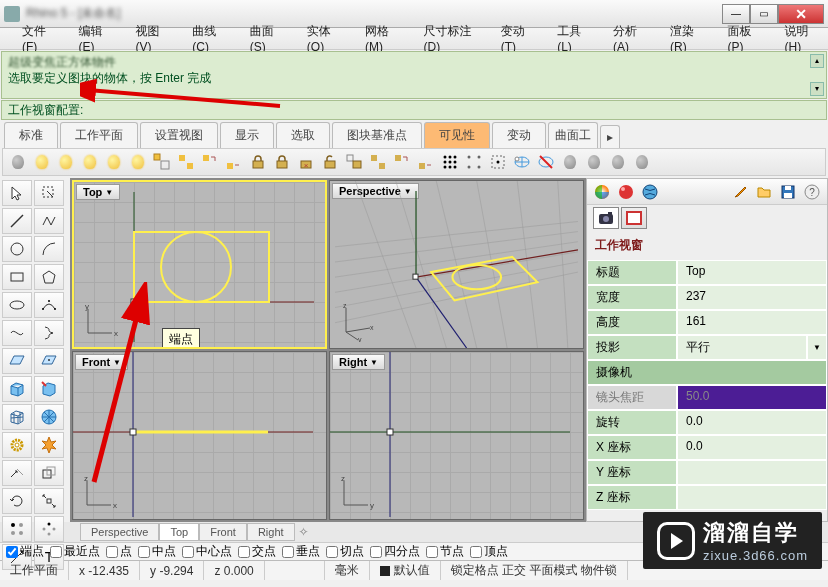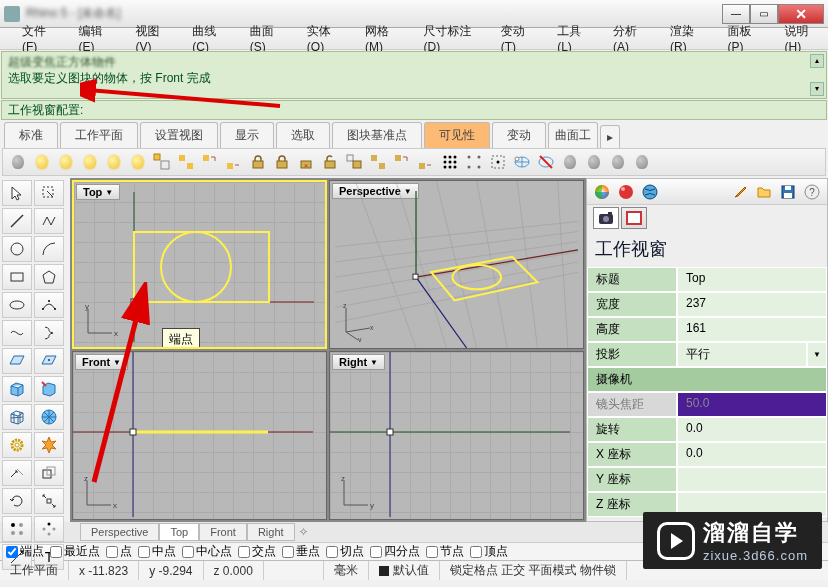--- a/index.html
+++ b/index.html
@@ -66,21 +66,21 @@
 .axis-gizmo { position:absolute; width:40px; height:40px; }
 .axis-gizmo.bl { bottom:6px; left:6px; }
 
 
 .right-panel { width:242px; background:#eee; border:1px solid #bbb; display:flex; flex-direction:column; }
 .rp-toolbar { height:26px; display:flex; align-items:center; gap:6px; padding:0 6px; border-bottom:1px solid #ccc; background:linear-gradient(#fdfdfd,#e4e4e4); }
 .rp-ticon { width:18px; height:18px; display:flex; align-items:center; justify-content:center; cursor:pointer; }
 .rp-tabs { height:26px; display:flex; align-items:center; gap:2px; padding:2px 6px; }
 .rp-tab { width:26px; height:22px; border:1px solid #888; display:flex; align-items:center; justify-content:center; cursor:pointer; background:linear-gradient(#eee,#ddd); }
 .rp-tab.active { background:#fff; }
-.rp-title { padding:6px 8px; font-size:18px; font-weight:400; color:#0f172a; }
+.rp-title { padding:6px 8px; font-size:12px; font-weight:700; color:#7f1d1d; }
 .prop-grid { display:grid; grid-template-columns:90px 1fr 20px; }
 .prop-row { display:contents; }
 .prop-label { background:#c4e0c0; border:1px solid #fff; padding:3px 8px; font-size:12px; }
 .prop-val { background:#e4f0e0; border:1px solid #fff; padding:3px 8px; font-size:12px; }
 .prop-header { background:#a4caa0; border:1px solid #fff; padding:3px 8px; font-weight:500; grid-column:1/4; }
 .prop-grid .disabled .prop-label { background:#d8d8d8; color:#777; }
 .prop-grid .disabled .prop-val { background:#4c1d95; color:#888; }
 .prop-dd { background:#e4f0e0; border:1px solid #fff; display:flex; align-items:center; justify-content:center; cursor:pointer; font-size:8px; }
 
 
@@ -137,21 +137,21 @@
     <div class="menu">变动(<u>T</u>)</div>
     <div class="menu">工具(<u>L</u>)</div>
     <div class="menu">分析(<u>A</u>)</div>
     <div class="menu">渲染(<u>R</u>)</div>
     <div class="menu">面板(<u>P</u>)</div>
     <div class="menu">说明(<u>H</u>)</div>
   </div>
 
 <div class="prompt-area" style="height:48px;">
   <div class="prompt-blur">超级变焦正方体物件</div>
-  <div class="prompt-line">选取要定义图块的物体，按 Front 完成</div>
+  <div class="prompt-line">选取要定义图块的物体，按 Enter 完成</div>
   <div class="scroll-btn" style="top:2px;">▴</div>
   <div class="scroll-btn" style="bottom:2px;">▾</div>
 </div>
 <div class="prompt-area" style="height:20px; display:flex; align-items:center;">
   <div class="prompt-line">工作视窗配置:</div>
 </div>
 
 <svg class="arrow" style="left:80px; top:74px; width:210px; height:40px;">
   <defs>
       <marker id="ah1" markerWidth="10" markerHeight="10" refX="2" refY="3" orient="auto">
@@ -695,21 +695,21 @@
     <label><input type="checkbox" style="">交点</label>
     <label><input type="checkbox" style="">垂点</label>
     <label><input type="checkbox" style="">切点</label>
     <label><input type="checkbox" style="">四分点</label>
     <label><input type="checkbox" style="">节点</label>
     <label><input type="checkbox" style="">顶点</label>
   </div>
 
 <div class="statusbar">
   <div class="seg">工作平面</div>
-  <div class="seg">x -11.823</div>
+  <div class="seg">x -12.435</div>
   <div class="seg">y -9.294</div>
   <div class="seg">z 0.000</div>
   <div class="seg" style="width:60px;"></div>
   <div class="seg">毫米</div>
   <div class="seg">
       <span style="display:inline-block;width:10px;height:10px;background:#222;margin-right:4px;"></span>
       <span>默认值</span>
     </div>
   <div class="seg">
       <span>锁定格点 正交 平面模式 物件锁</span>

